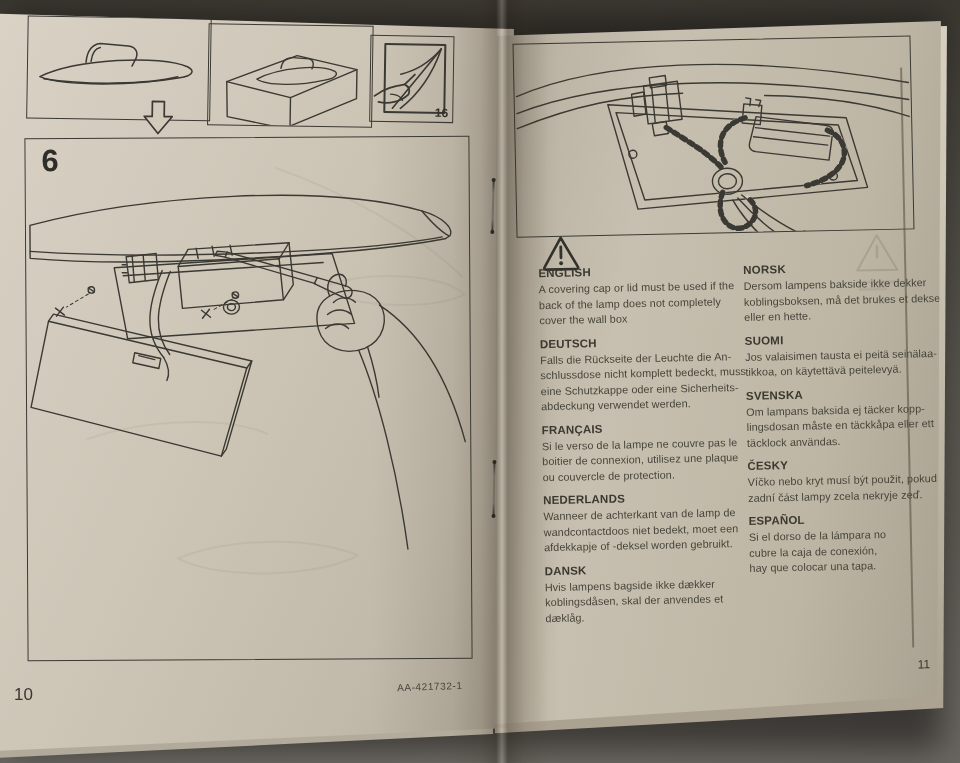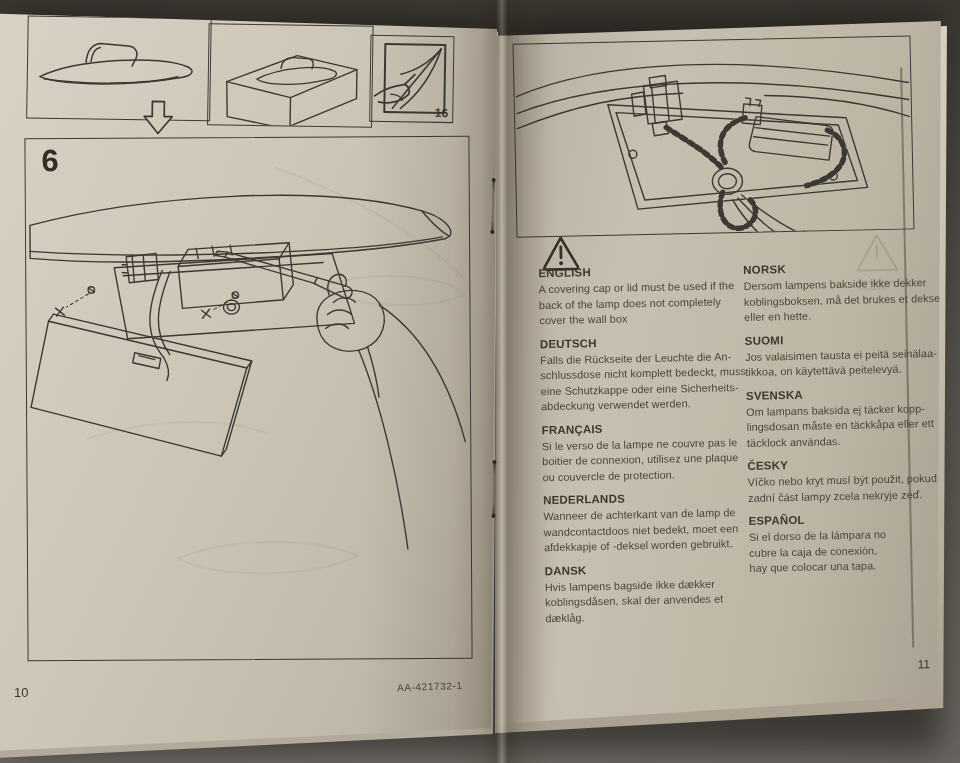--- a/index.html
+++ b/index.html
@@ -14,39 +14,39 @@
     background:linear-gradient(180deg,#ddd6c9,#b1a999);
     clip-path:polygon(0 2.1%,99.6% 4.2%,98.6% 96.2%,0 99.3%);}
   .underpage-right{position:absolute;left:494px;top:0;width:466px;height:763px;
     background:linear-gradient(180deg,#d9d2c4,#a99f8e);
     clip-path:polygon(0.6% 5.2%,97.2% 3.4%,96.4% 92.8%,0.2% 96.1%);}
   .page{position:absolute;color:#3f3d35;}
   .page-left{left:0;top:0;width:500px;height:763px;
     background:
       linear-gradient(90deg,rgba(0,0,0,0) 72%,rgba(70,58,42,.16) 97%),
       linear-gradient(115deg,#d9d2c5 0%,#cdc5b6 45%,#c1b9aa 78%,#b2aa9b 100%);
-    clip-path:polygon(0 1.8%,99.4% 3.8%,98.2% 95.4%,0 98.4%);}
+    clip-path:polygon(0 1.8%,99.4% 3.8%,98.2% 95.4%,0 98.4%);padding-left:17px;}
   .page-right{left:494px;top:0;width:466px;height:763px;
     background:
       linear-gradient(90deg,rgba(70,58,42,.20) 0%,rgba(0,0,0,0) 14%),
       linear-gradient(100deg,#b5ad9d 0%,#c7bfaf 30%,#beb6a5 68%,#a59d8d 100%);
     clip-path:polygon(0.6% 4.7%,95.9% 2.75%,95.1% 91.2%,0.2% 94.9%);}
   .panel{position:absolute;border:1.6px solid #3b3933;}
   .top-strip{position:absolute;left:0;top:0;width:500px;height:160px;
     transform:rotate(.9deg);transform-origin:0 0;}
   .panel-a{left:28px;top:15px;width:182px;height:101px;}
   .panel-b{left:209px;top:20px;width:163px;height:100px;}
   .panel-c{left:371px;top:29px;width:82px;height:85px;}
   .page-ref{position:absolute;right:4px;bottom:2px;font-size:12px;font-weight:bold;color:#33312b;}
   .down-arrow{position:absolute;left:144px;top:97px;width:32px;height:36px;}
   .main-panel{left:26px;top:137px;width:443px;height:521px;transform:rotate(-.35deg);}
   .step-number{position:absolute;left:16px;top:4px;font-size:31px;font-weight:bold;color:#302e28;letter-spacing:1px;}
   .fill-svg{position:absolute;inset:0;width:100%;height:100%;}
   .doc-code{position:absolute;left:397px;top:681px;font-size:10px;letter-spacing:.6px;color:#46443c;transform:rotate(-2deg);}
-  .pageno{position:absolute;font-size:13px;color:#38362f;}
+  .pageno{position:absolute;font-size:17px;color:#38362f;}
   .pageno-left{left:14px;top:685px;}
   .rp-content{position:absolute;left:6px;top:20px;width:452px;height:740px;
     transform:rotate(-1.2deg);transform-origin:0 0;}
   .illus-panel{left:12px;top:24px;width:396px;height:192px;}
   .warning-tri{position:absolute;left:36px;top:215px;width:40px;height:40px;}
   .col{position:absolute;}
   .col-left{left:33px;top:246px;width:212px;}
   .col-right{left:238px;top:247px;width:182px;}
   .lang-section{margin:0 0 7px 0;}
   .lang-heading{margin:0 0 1px 0;font-size:11.5px;line-height:16px;font-weight:bold;color:#3b392f;letter-spacing:.2px;}

